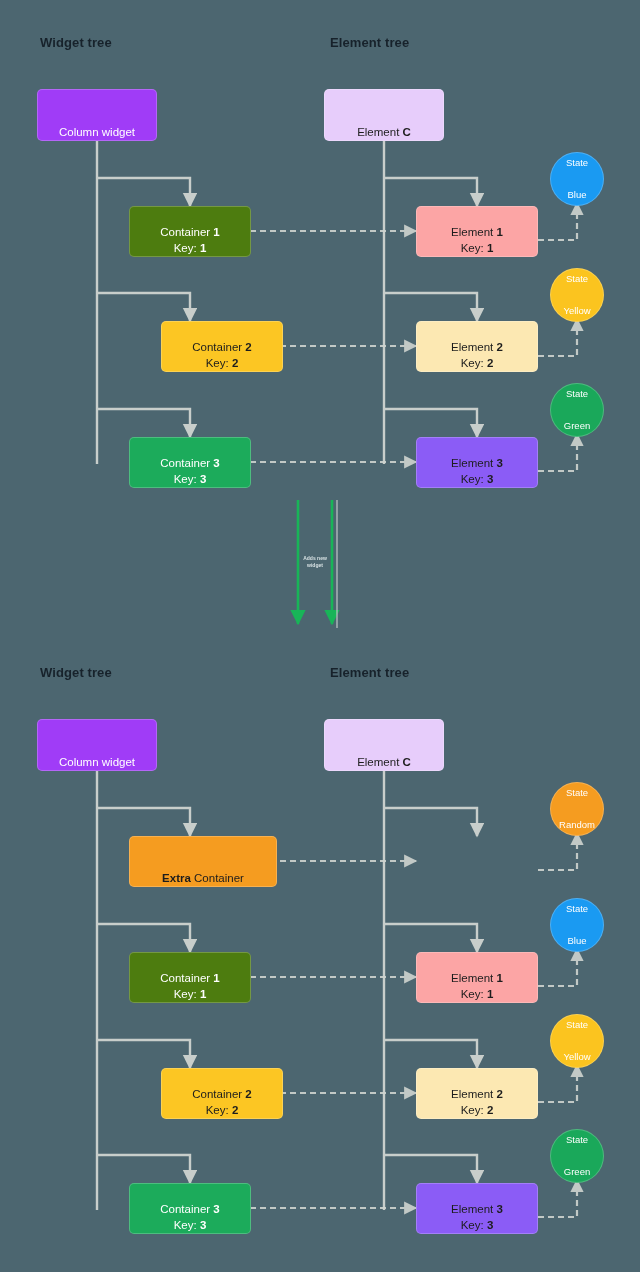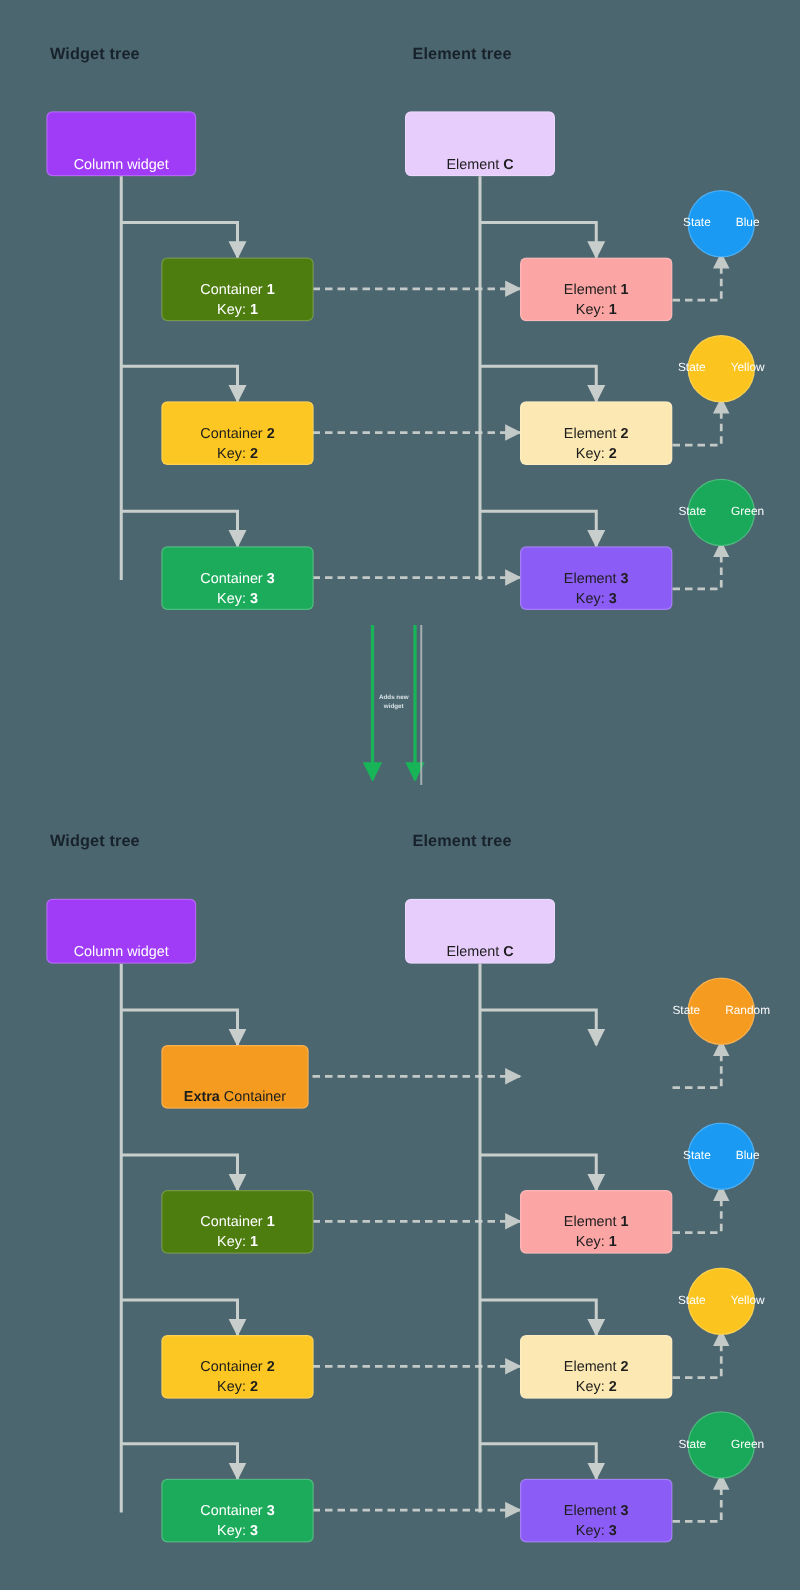--- a/index.html
+++ b/index.html
@@ -36,33 +36,33 @@
     border:1px solid rgba(255,255,255,.22);
   }
   .node .l1{white-space:nowrap;}
   .node .l2{white-space:nowrap;}
   .node b{font-weight:700;}
 
   .n-purple{background:#a03cf7;color:#ffffff;}
   .n-lilac{background:#e7cdfb;color:#1d1d1d;}
   .n-blue{background:#4d7c0f;color:#ffffff;}
   .n-lblue{background:#fca5a5;color:#1d1d1d;}
-  .n-yellow{background:#fcc623;color:#1d1d1d;}
+  .n-yellow{background:#fcc623;color:#1d1d1d;margin-left:32px;}
   .n-lyellow{background:#fce8b2;color:#1d1d1d;}
   .n-green{background:#1cab5b;color:#ffffff;}
   .n-lgreen{background:#8b5cf6;color:#1d1d1d;}
   .n-orange{background:#f59c20;color:#1d1d1d;}
   .n-lorange{background:#fbd49b;color:#1d1d1d;}
 
   .state{
     position:absolute;
     box-sizing:border-box;
     border-radius:50%;
     display:flex;
-    flex-direction:row;
+    flex-direction:column;
     align-items:center;
     justify-content:center;
     text-align:center;
     font-size:9.5px;
     line-height:12px;
     color:#ffffff;
     border:1px solid rgba(255,255,255,.22);
     gap:20px;
   }
   .s-blue{background:#1a9af2;}
@@ -216,21 +216,21 @@
     <div>widget</div>
   </div>
 
   <div class="section-title" style="left:40px;top:665px;">Widget tree</div>
   <div class="section-title" style="left:330px;top:665px;">Element tree</div>
 
   <div class="node n-purple" style="left:37px;top:719px;width:120px;height:52px;">
     <span class="l1">Column widget</span>
   </div>
 
-  <div class="node n-orange" style="left:129px;top:836px;width:118px;height:51px;">
+  <div class="node n-orange" style="left:129px;top:836px;width:148px;height:51px;">
     <span class="l1" id="extra-label"><b>Extra</b> Container</span>
   </div>
 
   <div class="node n-blue" style="left:129px;top:952px;width:122px;height:51px;">
     <span class="l1">Container <b>1</b></span>
     <span class="l2">Key: <b>1</b></span>
   </div>
 
   <div class="node n-yellow" style="left:129px;top:1068px;width:122px;height:51px;">
     <span class="l1">Container <b>2</b></span>

